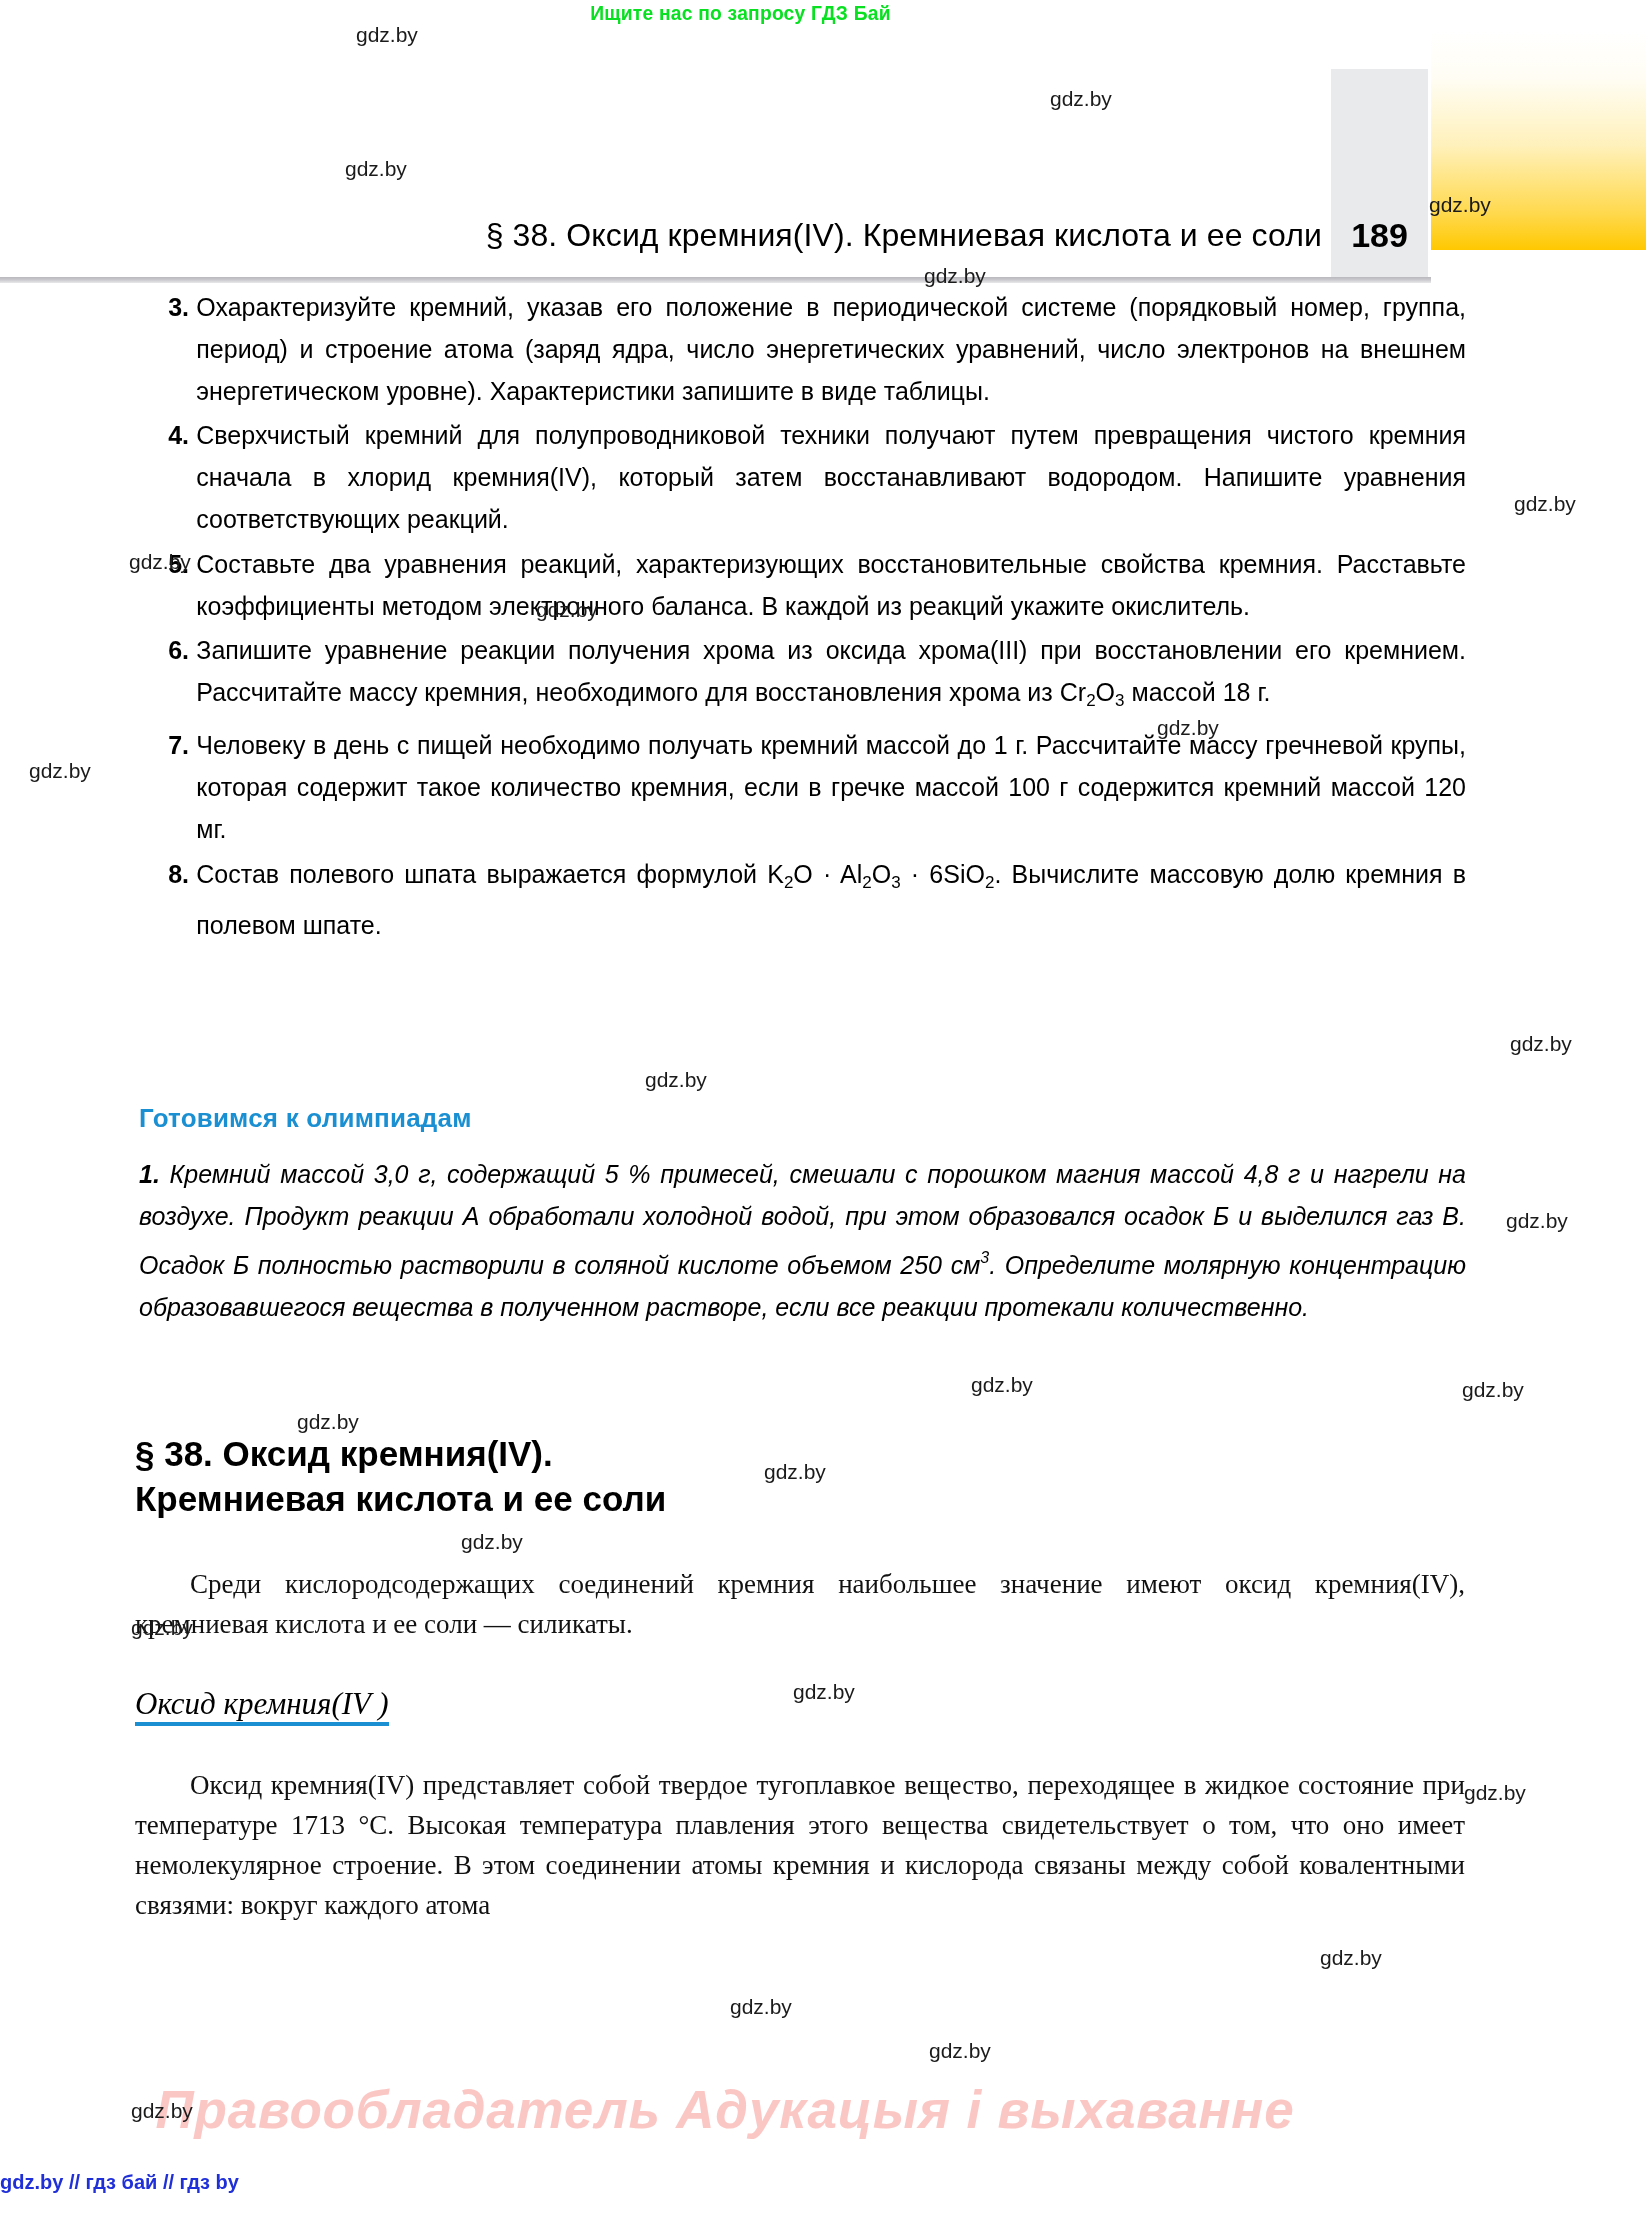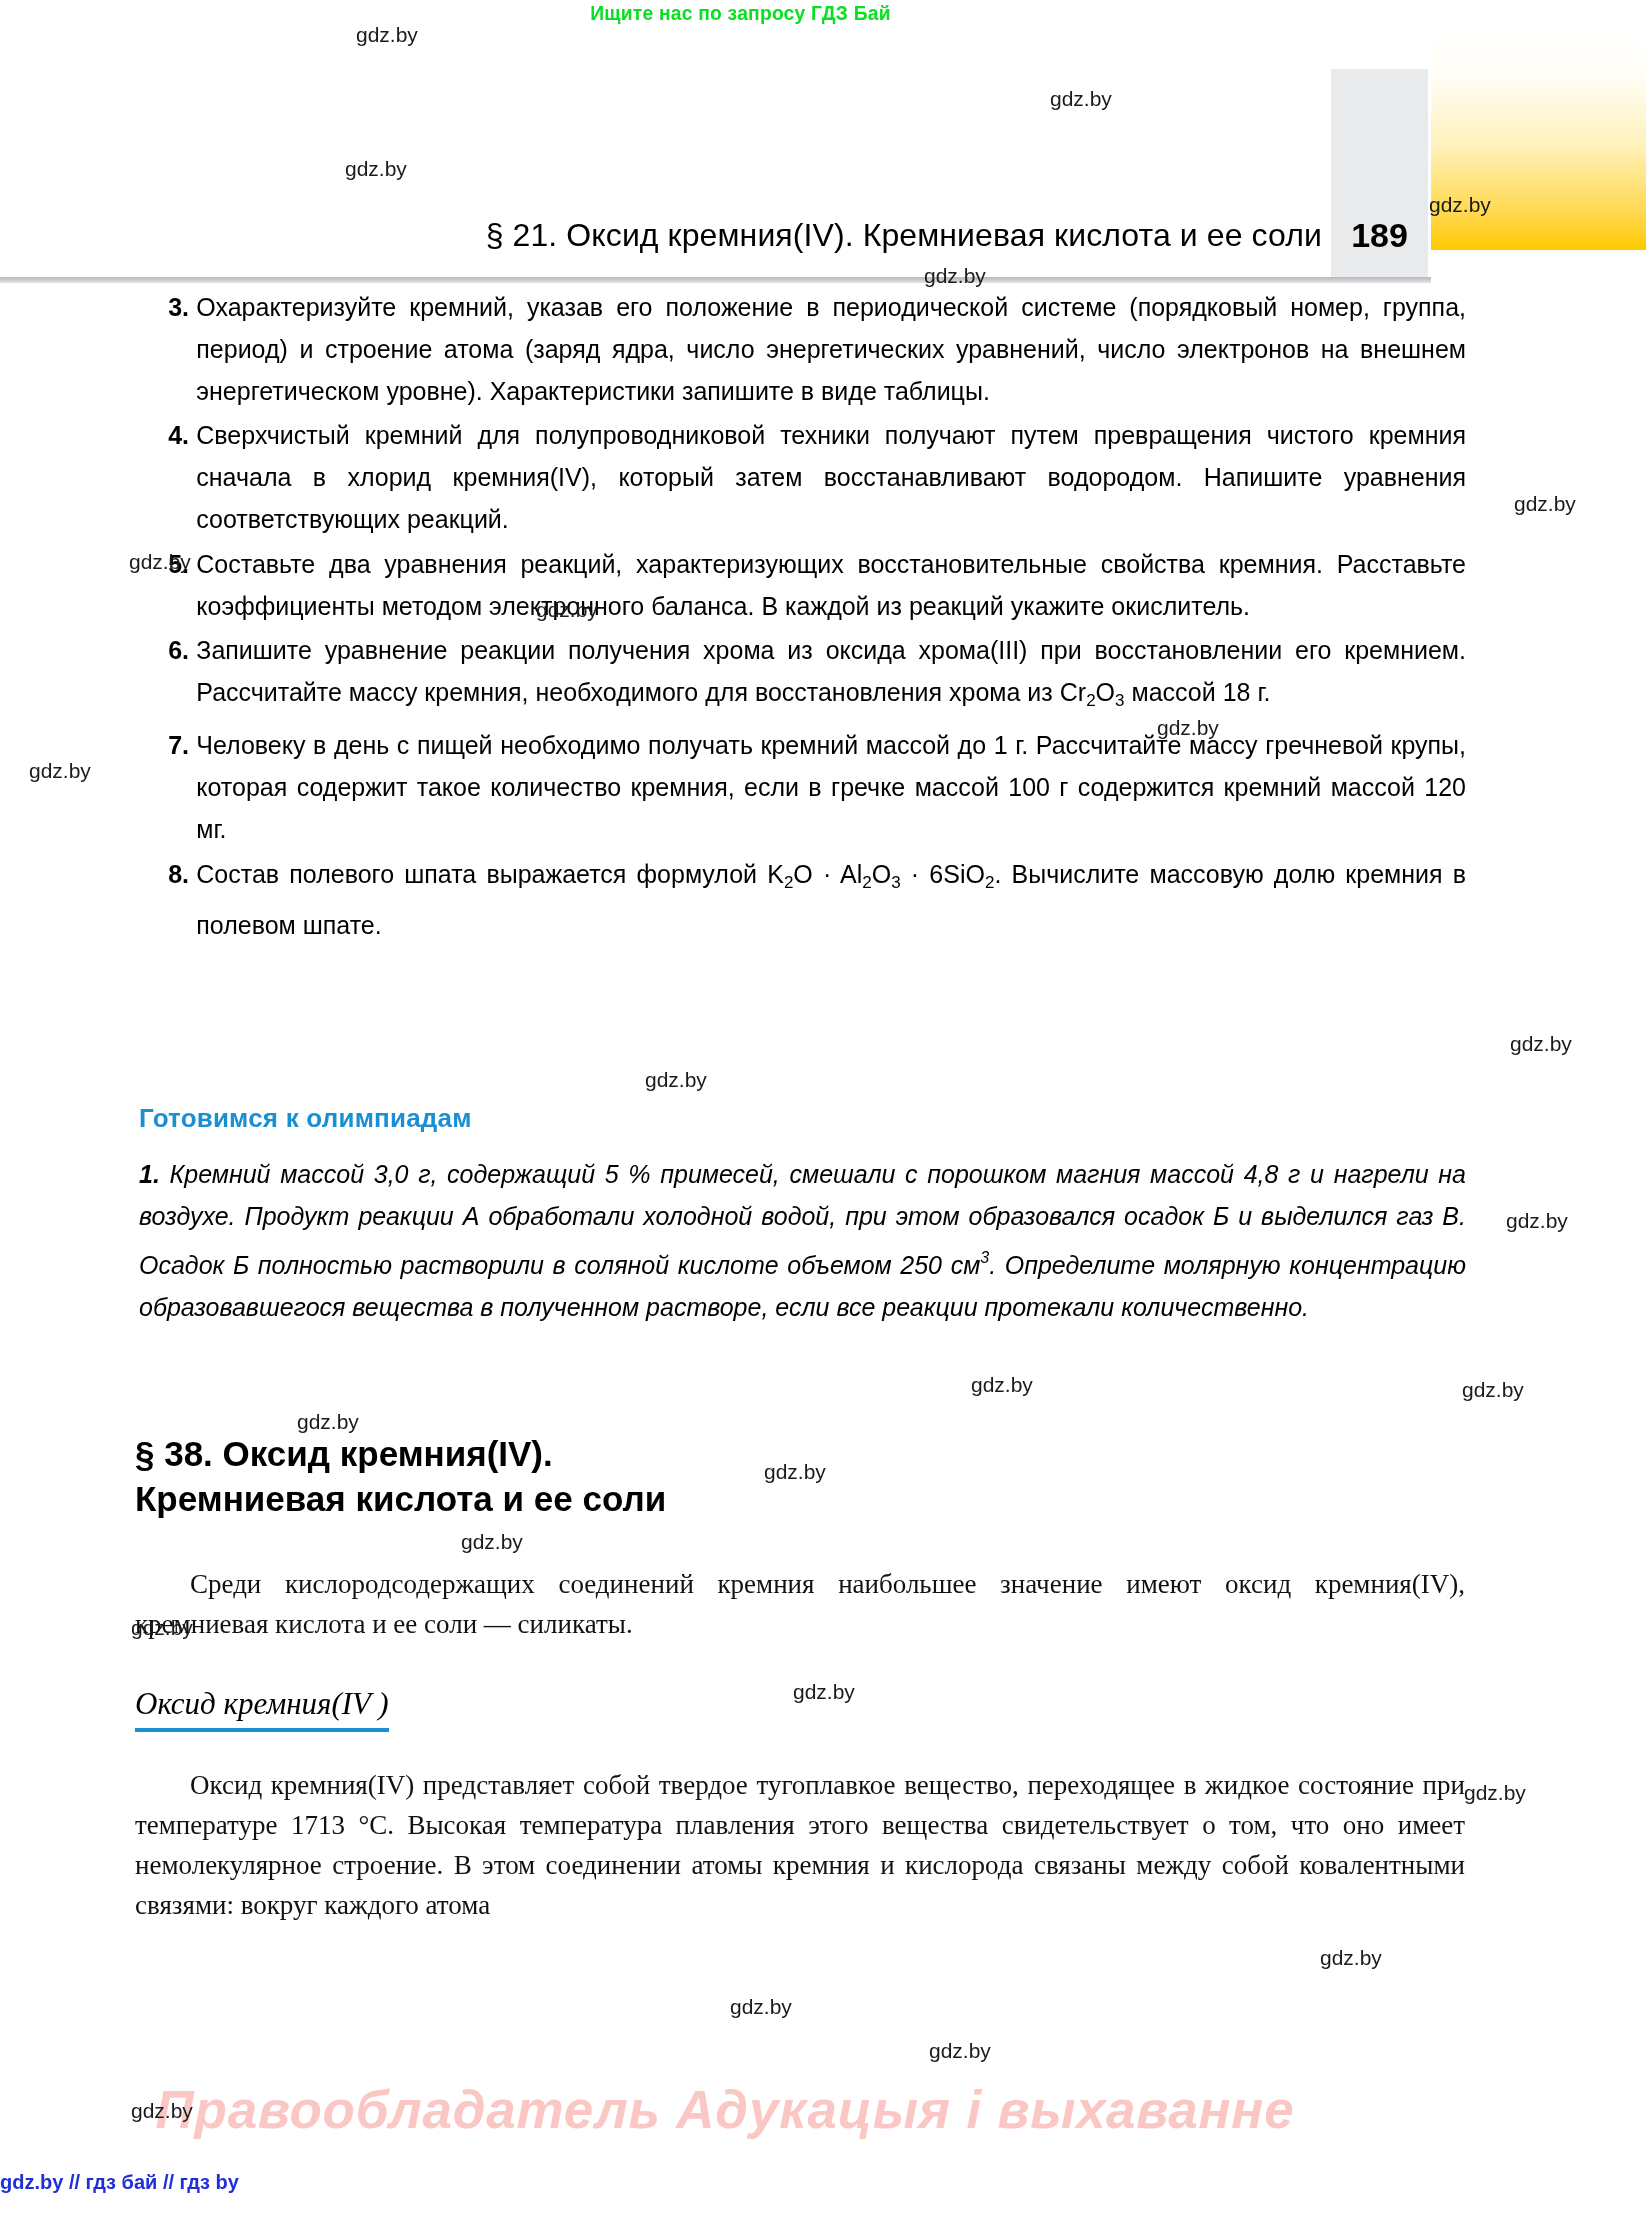--- a/index.html
+++ b/index.html
@@ -181,21 +181,21 @@
     text-indent: 55px;
   }
   .sub-heading {
     position: absolute;
     top: 1686px;
     left: 135px;
     font-family: "Liberation Serif", serif;
     font-style: italic;
     font-size: 31px;
     font-weight: 400;
-    padding-bottom: 6px;
+    padding-bottom: 0;
     border-bottom: 4px solid #1a8fd2;
     display: inline-block;
     white-space: nowrap;
   }
   #body-para {
     top: 1765px;
     left: 135px;
     width: 1330px;
     text-indent: 55px;
   }
@@ -229,21 +229,21 @@
   }
 </style>
 </head>
 <body>
 
 <div class="promo-bar">Ищите нас по запросу ГДЗ Бай</div>
 
 <div class="page-header">
   <div class="hdr-grey-tab"></div>
   <div class="hdr-yellow"></div>
-  <div class="hdr-title">§ 21. Оксид кремния(IV).  Кремниевая кислота и ее соли</div>
+  <div class="hdr-title">§ 38. Оксид кремния(IV).  Кремниевая кислота и ее соли</div>
   <div class="hdr-pagenum">189</div>
   <div class="hdr-rule"></div>
 </div>
 
 <div class="exercises">
 
   <div class="ex-item">
     <div class="ex-num">3.</div>
     <div class="ex-text">Охарактеризуйте кремний, указав его положение в периодической системе (порядковый номер, группа, период) и строение атома (заряд ядра, число энергетических уравнений, число электронов на внешнем энергетическом уровне). Характеристики запишите в виде таблицы.</div>
   </div>

